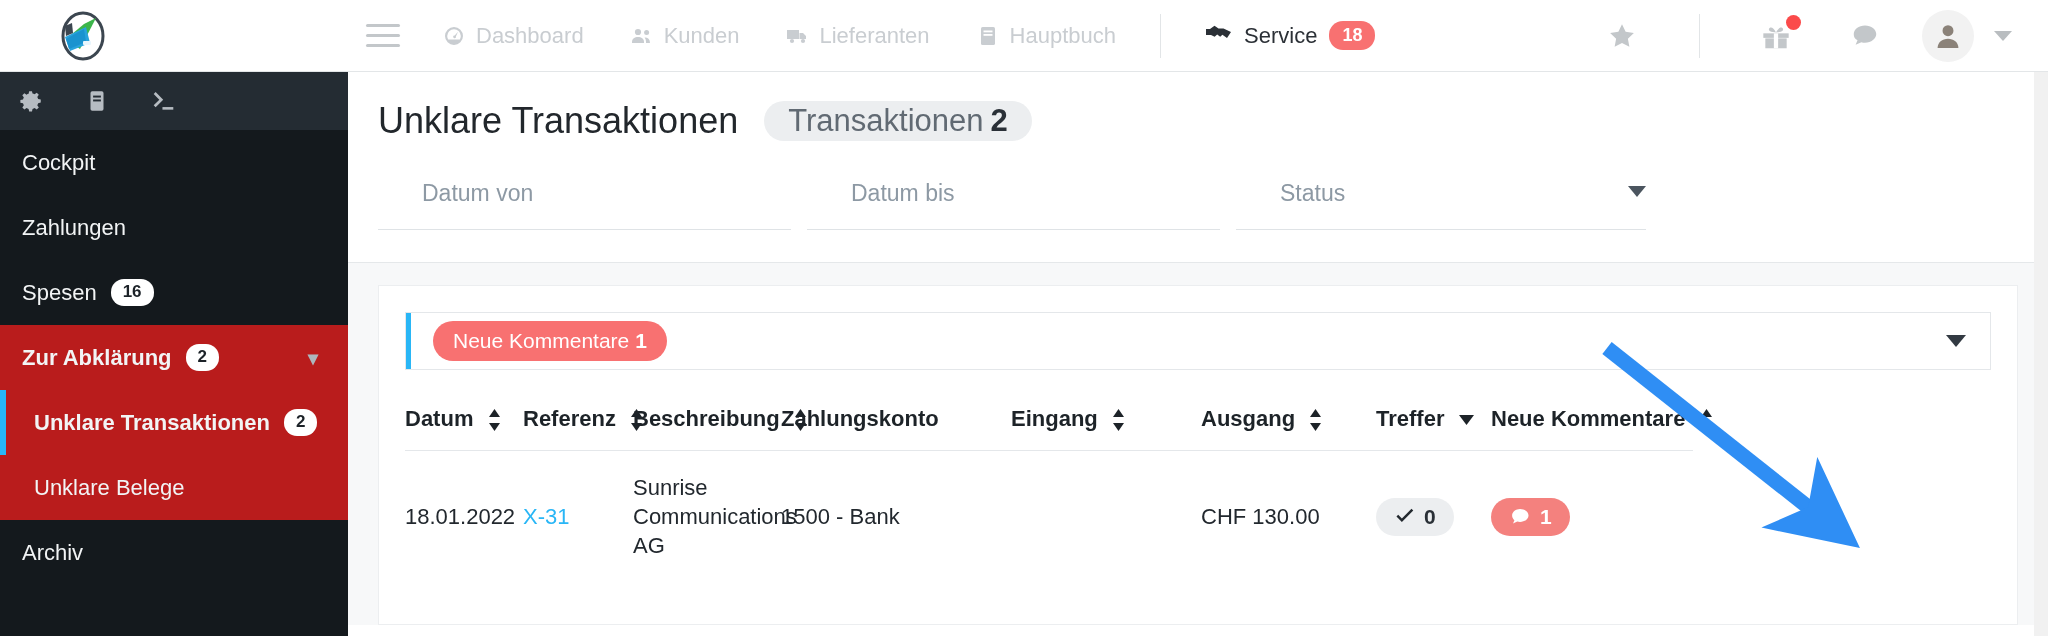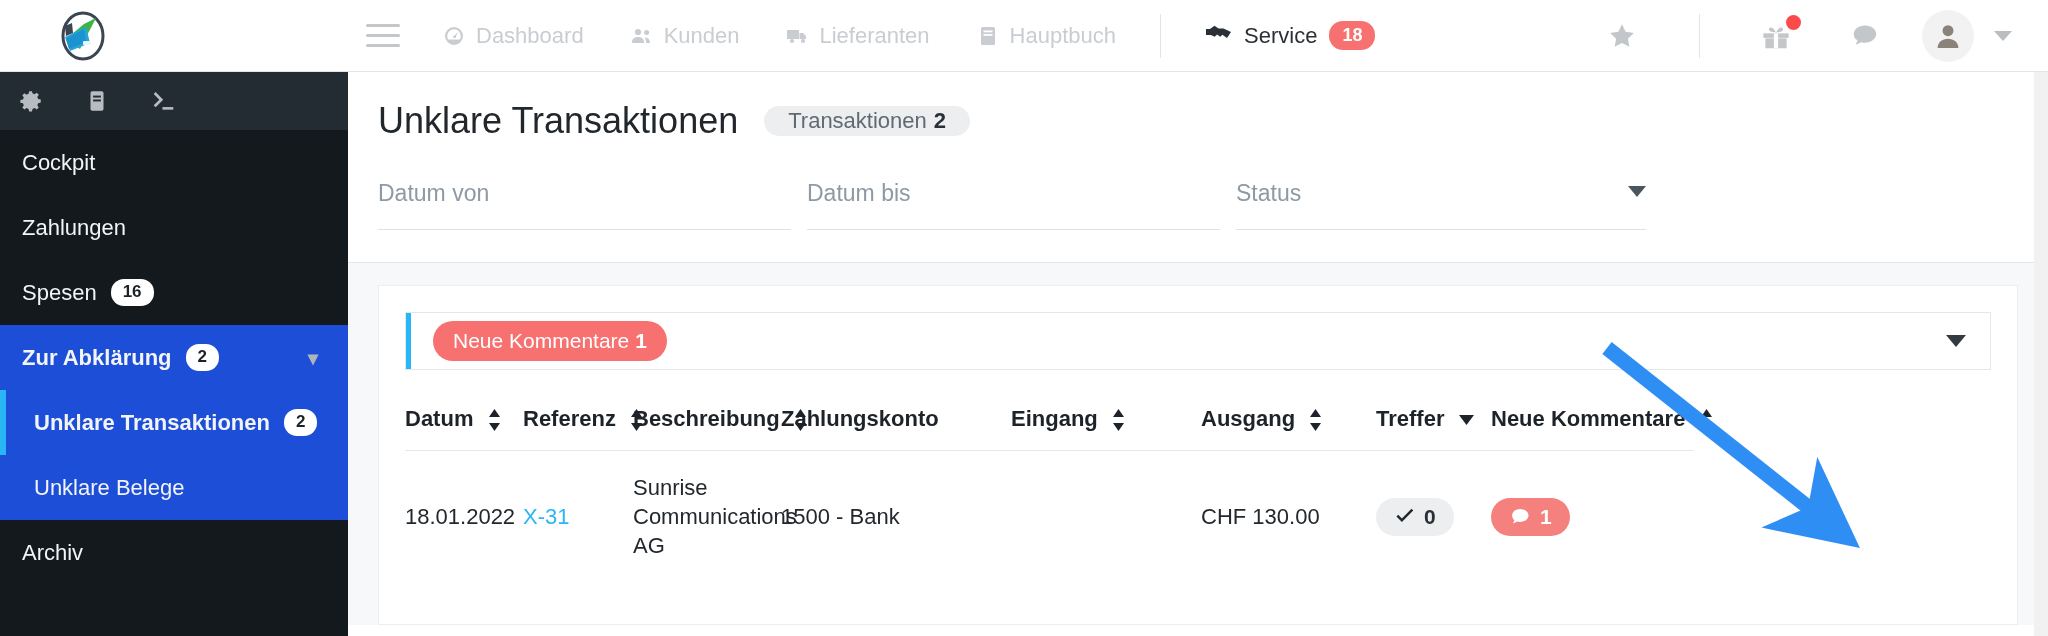--- a/index.html
+++ b/index.html
@@ -60,49 +60,49 @@
     position: absolute; top: 72px; left: 0; width: 348px; height: 564px;
     background: #14191d;
   }
   .side-tools {
     height: 58px; background: #242c33; display: flex; align-items: center;
     padding-left: 18px; gap: 40px;
   }
   .side-tools .ic { cursor: pointer; display: flex; align-items: center; }
   .side-tools .ic svg { width: 26px; height: 26px; fill: #b6bcc2; }
   .side-group { background: #14191d; }
-  .side-group.sub { background: #1d4ed8; }
+  .side-group.sub { background: #b91c1c; }
   .side-item {
     height: 65px; display: flex; align-items: center; padding-left: 22px;
     color: #f2f4f5; font-size: 22px; cursor: pointer; position: relative;
   }
   .side-item.indent { padding-left: 34px; }
   .side-item.bold { font-weight: bold; }
   .side-item.active::before {
     content: ""; position: absolute; left: 0; top: 0; bottom: 0; width: 6px; background: #29b6f6;
   }
   .badge-white {
     background: #ffffff; color: #1c2228; font-size: 17px; font-weight: bold;
     border-radius: 13px; padding: 2px 12px; margin-left: 14px; line-height: 1.35;
   }
   .side-chevron { margin-left: auto; margin-right: 30px; color: #aeb6bd; font-size: 20px; }
 
   
   .main { position: absolute; top: 72px; left: 348px; width: 1700px; height: 564px; background: #fff; }
   .page-head { display: flex; align-items: center; padding: 28px 0 0 30px; }
   .page-title { font-size: 36px; color: #22272c; font-weight: normal; }
   .pill-grey {
-    background: #eceef0; color: #616a73; font-size: 22px;
+    background: #eceef0; color: #616a73; font-size: 31px;
     border-radius: 26px; padding: 2px 24px; margin-left: 26px;
   }
   .pill-grey b { color: #2a3037; font-weight: bold; margin-left: 7px; }
 
   .filters { display: flex; padding: 38px 0 0 0; }
   .field { position: relative; height: 50px; border-bottom: 1px solid #dfe3e6; }
-  .field .lbl { font-size: 23px; color: #8d99a4; }
+  .field .lbl { font-size: 23px; color: #8d99a4; margin-left: 44px; }
   .f-von { margin-left: 30px; width: 413px; }
   .f-bis { margin-left: 16px; width: 413px; }
   .f-status { margin-left: 16px; width: 410px; display: flex; align-items: flex-start; }
   .sel-caret { margin-left: auto; margin-top: 6px; width: 0; height: 0; border-left: 9px solid transparent; border-right: 9px solid transparent; border-top: 11px solid #4b555f; }
   .filters-rule { margin-top: 32px; height: 1px; background: #e5e8ea; width: 1700px; }
 
   .content-area { background: #f7f8f9; height: 362px; padding: 22px 30px 0 30px; }
   .card { background: #ffffff; height: 340px; border: 1px solid #eceef0; }
 
   .card-head {

